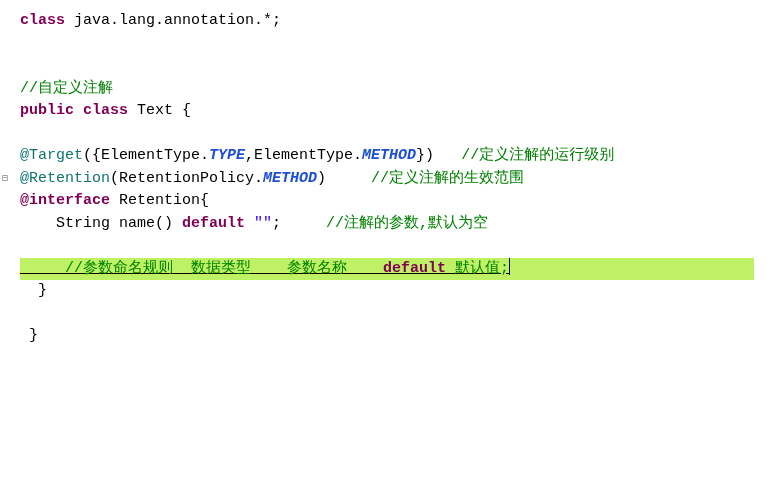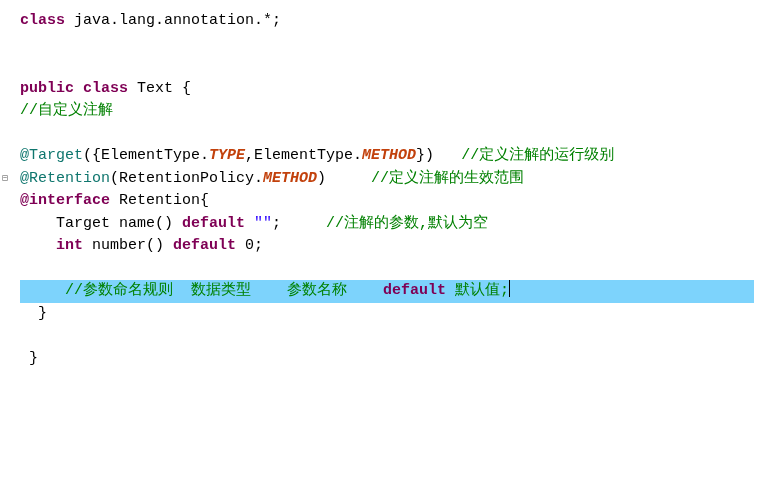--- a/index.html
+++ b/index.html
@@ -12,26 +12,27 @@
     color: #000000;
     width: 774px;
     box-sizing: border-box;
   }
   .line {
     white-space: pre;
   }
   .kw { color: #7f0055; font-weight: bold; }
   .comment { color: #008000; }
   .str { color: #2a00ff; }
-  .static-final { color: #c2410c; font-style: italic; font-weight: bold; }
+  .static-final { color: #1d4ed8; font-style: italic; font-weight: bold; }
   .annotation { color: #0f766e; }
   .highlight {
-    background: #7dd3fc;
+    background: #bef264;
     display: block;
     position: relative;
+    text-decoration: underline;
   }
   .cursor {
     display: inline-block;
     width: 1px;
     height: 17px;
     background: #000;
     vertical-align: text-bottom;
     margin-bottom: 2px;
   }
   .gutter-marker {
@@ -48,35 +49,34 @@
 </head>
 <body>
 
 <div class="code-area">
 
 <div class="line"><span class="kw">class</span><span> java.lang.annotation.*;</span></div>
 
 <div class="line">&nbsp;</div>
 <div class="line">&nbsp;</div>
 
+<div class="line"><span class="comment">//自定义注解</span></div>
+
 <div class="line"><span class="kw">public</span> <span class="kw">class</span><span> Text {</span></div>
-
-<div class="line"><span class="comment">//自定义注解</span></div>
 
 <div class="line">&nbsp;</div>
 
 <div class="line"><span class="annotation">@Target</span><span>({ElementType.</span><span class="static-final">TYPE</span><span>,ElementType.</span><span class="static-final">METHOD</span><span>})   </span><span class="comment">//定义注解的运行级别</span></div>
 
 <div class="line" style="position:relative;"><span class="gutter-marker">⊟</span><span class="annotation">@Retention</span><span>(RetentionPolicy.</span><span class="static-final">METHOD</span><span>)     </span><span class="comment">//定义注解的生效范围</span></div>
 
 <div class="line"><span class="kw">@interface</span><span> Retention{</span></div>
 
-<div class="line"><span>    Target name() </span><span class="kw">default</span><span class="str"> ""</span><span>;     </span><span class="comment">//注解的参数,默认为空</span></div>
+<div class="line"><span>    String name() </span><span class="kw">default</span><span class="str"> ""</span><span>;     </span><span class="comment">//注解的参数,默认为空</span></div>
 
-<div class="line"><span>    </span><span class="kw">int</span><span> number() </span><span class="kw">default</span><span> 0;</span></div>
 
 <div class="line">&nbsp;</div>
 
 <div class="line highlight"><span>     </span><span class="comment">//参数命名规则  数据类型    参数名称    </span><span class="kw">default</span><span class="comment"> 默认值;</span><span class="cursor"></span></div>
 
 <div class="line"><span>  }</span></div>
 
 <div class="line">&nbsp;</div>
 
 <div class="line"><span> }</span></div>

